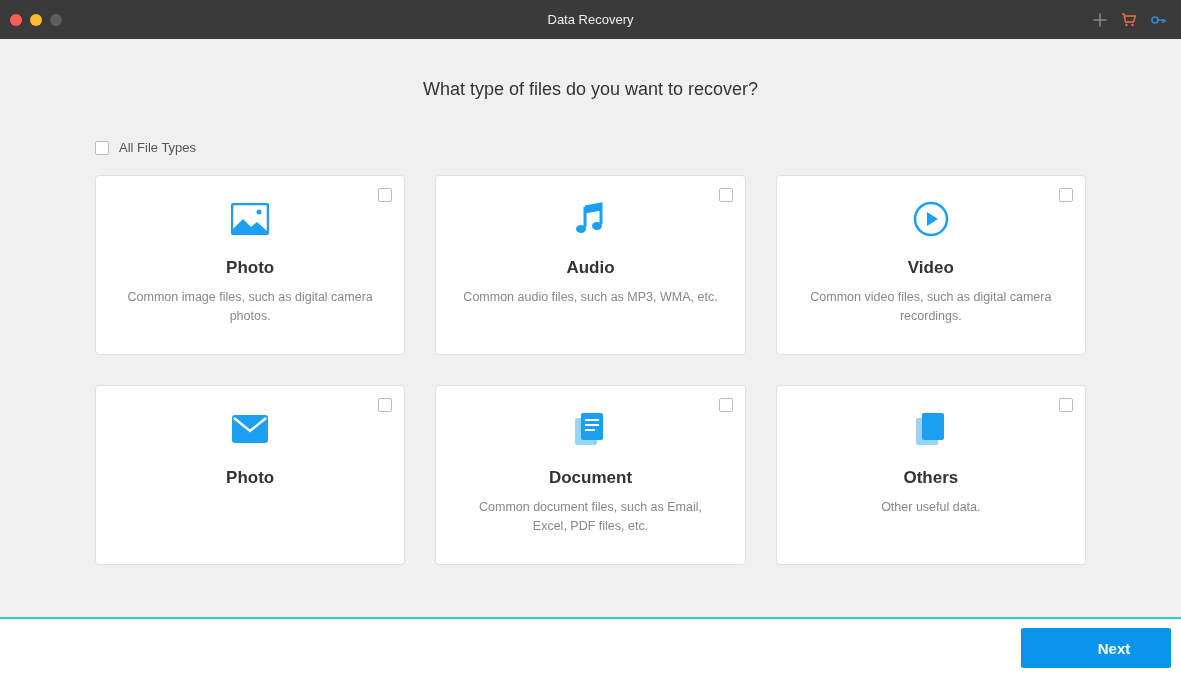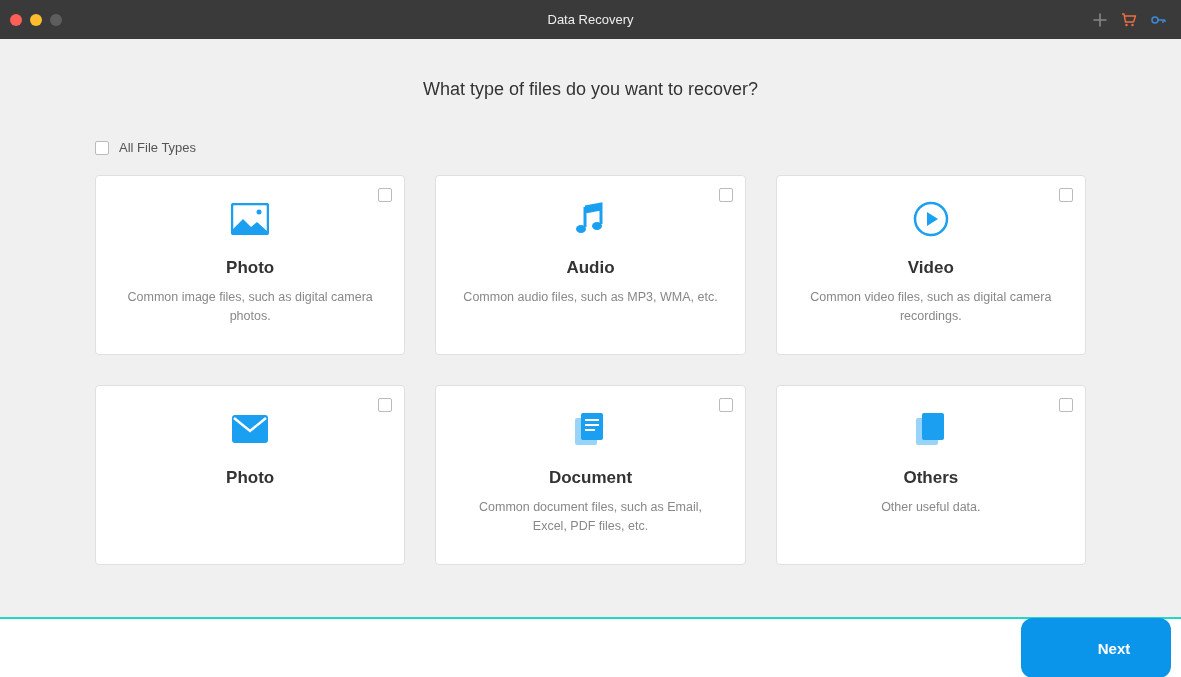--- a/index.html
+++ b/index.html
@@ -117,22 +117,22 @@
     display: flex;
     justify-content: flex-end;
     align-items: center;
     padding-right: 10px;
   }
   .next-btn {
     background: #0a94ea;
     color: #fff;
     border: none;
     width: 150px;
-    height: 60px;
-    border-radius: 12px;
+    height: 40px;
+    border-radius: 2px;
     font-size: 15px;
     font-weight: 600;
     cursor: pointer;
     padding-left: 36px;
   }
 </style>
 </head>
 <body>
 
 <div class="titlebar">

